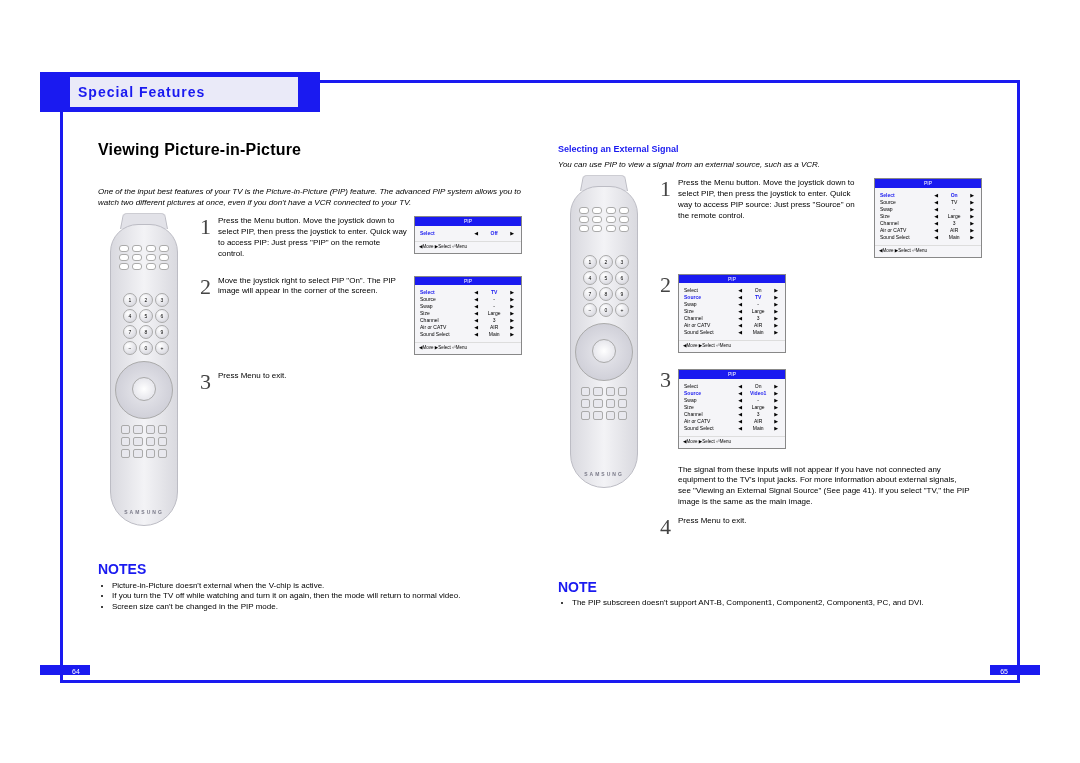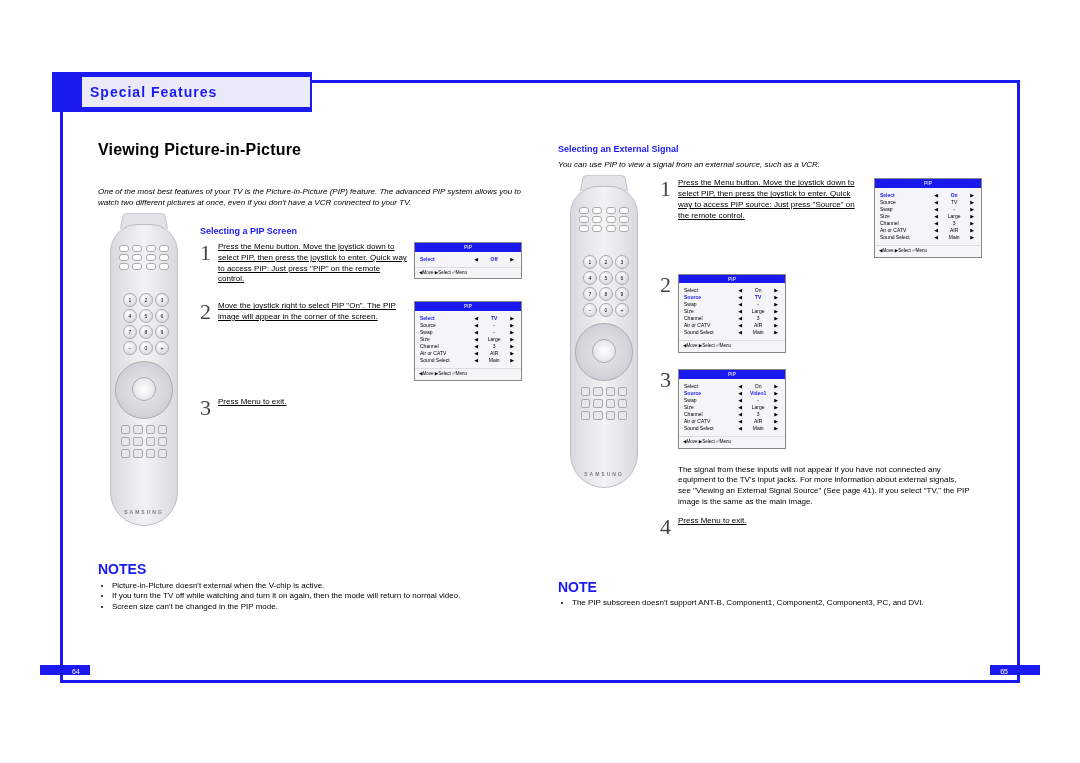--- a/index.html
+++ b/index.html
@@ -24,27 +24,26 @@
     left: 60px;
     right: 60px;
     bottom: 80px;
     border: 3px solid #1a1af0;
     box-sizing: border-box;
   }
   .tab {
     position: absolute;
     top: 72px;
     left: 40px;
-    width: 260px;
+    width: 280px;
     height: 40px;
     background: #1a1af0;
     z-index: 2;
     display: flex;
     align-items: center;
-    margin-left: 12px;
   }
   .tab-inner {
     margin-left: 30px;
     width: 220px;
     background: #eaeaf8;
     height: 30px;
     display: flex;
     align-items: center;
     padding-left: 8px;
   }
@@ -202,21 +201,20 @@
     width: 18px;
     flex: 0 0 18px;
     font-family: "Times New Roman", serif;
     line-height: 1;
   }
   .step .txt {
     flex: 1 1 auto;
     font-size: 8px;
     line-height: 1.35;
     padding-right: 6px;
-    text-decoration: underline;
   }
   .step .osd {
     flex: 0 0 108px;
   }
   .osd-box {
     width: 108px;
     border: 1px solid #888;
     background: #f5f5f8;
     font-size: 5px;
     box-sizing: border-box;
@@ -290,21 +288,21 @@
     <div class="tab-inner">
       <span class="tab-title">Special Features</span>
     </div>
   </div>
   <div class="frame"></div>
 
   <div class="content">
 
     <div class="col l-col">
       <h1>Viewing Picture-in-Picture</h1>
-      <div class="intro">One of the most best features of your TV is the Picture-in-Picture (PIP) feature. The advanced PIP system allows you to watch two different pictures at once, even if you don't have a VCR connected to your TV.</div>
+      <div class="intro">One of the input best features of your TV is the Picture-in-Picture (PIP) feature. The advanced PIP system allows you to watch two different pictures at once, even if you don't have a VCR connected to your TV.</div>
 
       <div class="layout-row">
         <div class="remote">
           <div class="top"></div>
           <div class="body">
             <div class="zone-btns">
               <div class="btnrow">
                   <div class="pill"></div>
                   <div class="pill"></div>
                   <div class="pill"></div>
@@ -351,21 +349,20 @@
               <div class="sq"></div>
                 <div class="sq"></div>
                 <div class="sq"></div>
                 <div class="sq"></div>
             </div>
             <div class="brand">SAMSUNG</div>
           </div>
         </div>
 
         <div class="steps">
-          <div class="sect-head">Selecting a PIP Screen</div>
           <div id="steps-left">
               <div class="step">
                 <div class="num">1</div>
                 <div class="txt">Press the Menu button. Move the joystick down to select PIP, then press the joystick to enter.
 Quick way to access PIP: Just press "PIP" on the remote control.</div>
                 <div class="osd">
                   <div class="osd-box">
                     <div class="osd-title">PIP</div>
                     <div class="osd-body">
                       <div class="osd-row sel">

